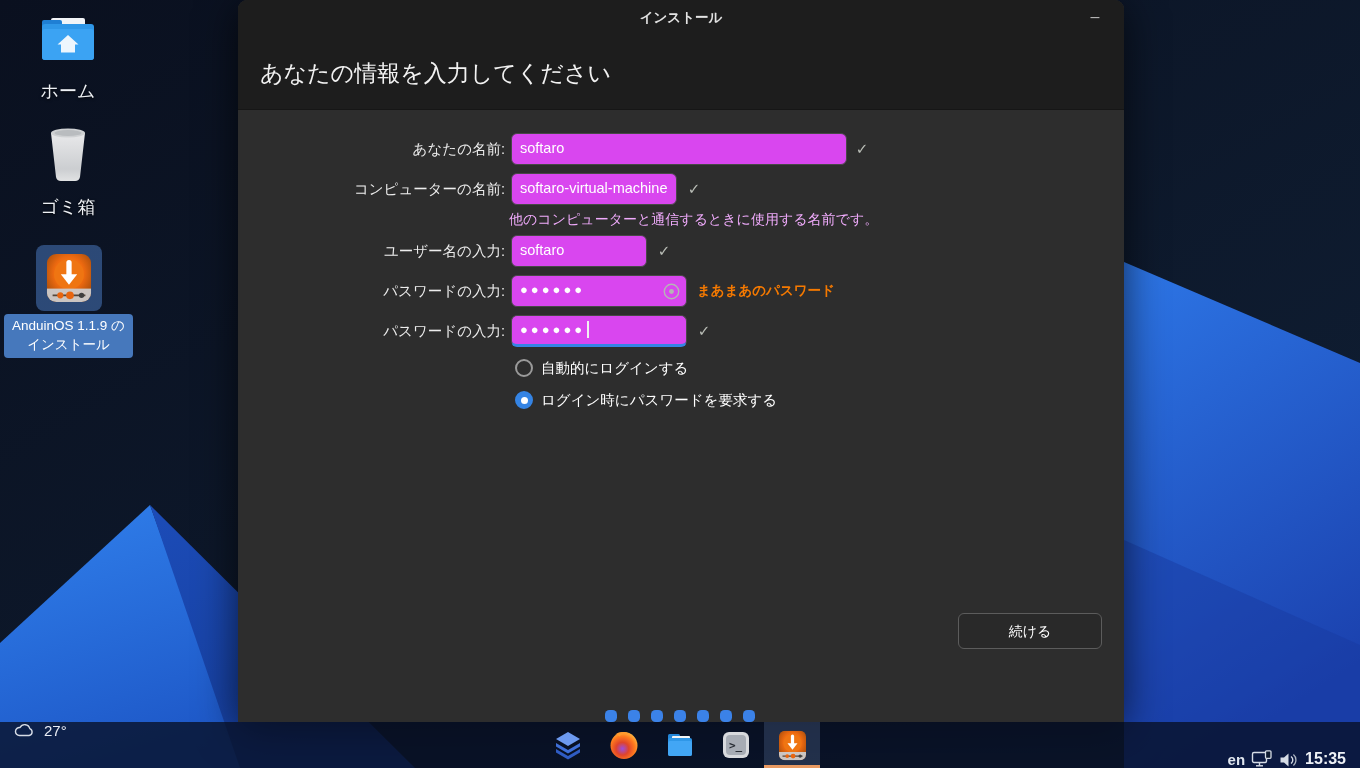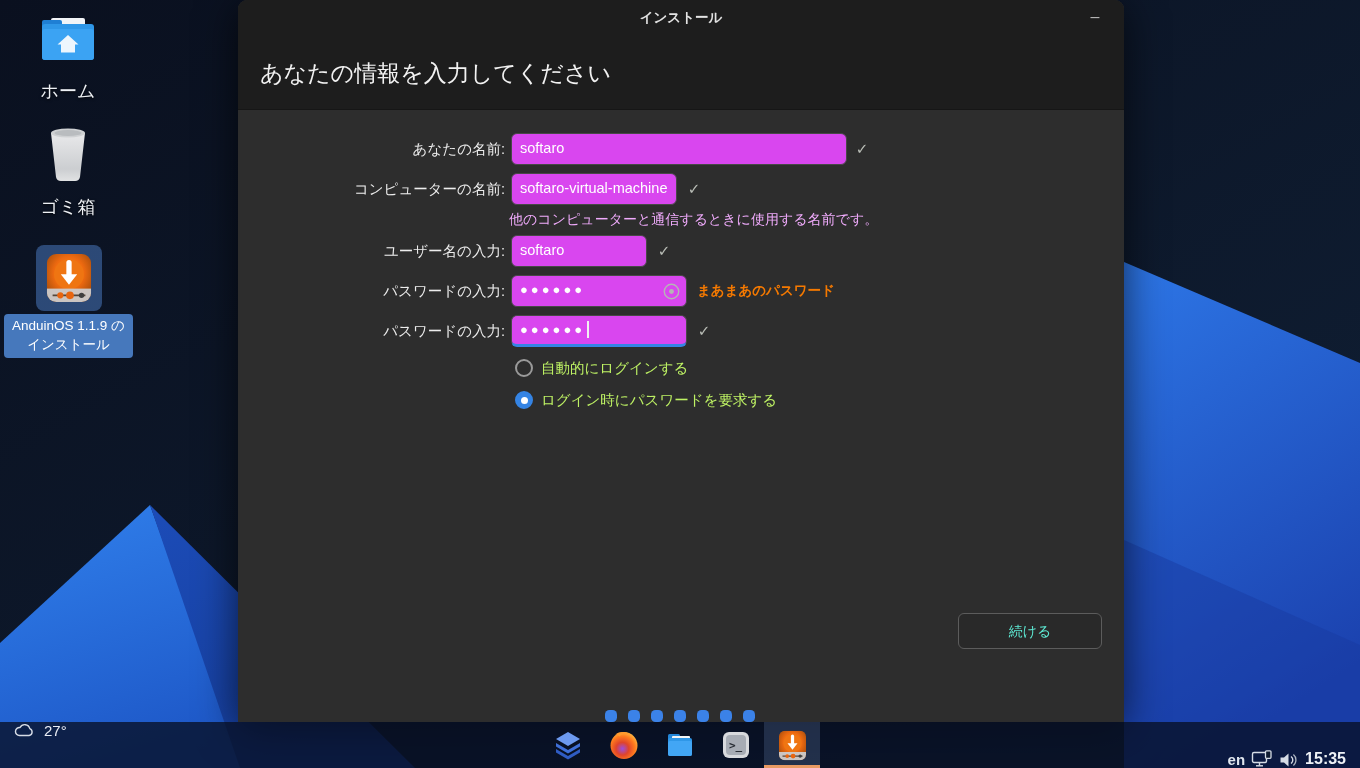--- a/index.html
+++ b/index.html
@@ -47,27 +47,27 @@
     color:#f57900;font-weight:bold;font-size:13.5px;}
   .help{position:absolute;left:271px;top:211px;color:#f0abfc;font-size:14px;text-align:center;}
 
   .radio-row{position:absolute;left:277px;height:20px;display:flex;align-items:center;
     gap:8px;cursor:pointer;}
   .radio{width:18px;height:18px;border-radius:50%;border:2px solid #9a9a9a;
     box-sizing:border-box;position:relative;background:transparent;flex:0 0 auto;}
   .radio.selected{background:#3584e4;border-color:#3584e4;}
   .radio.selected::after{content:'';position:absolute;left:50%;top:50%;width:7px;height:7px;
     margin:-3.5px 0 0 -3.5px;background:#fff;border-radius:50%;}
-  .radio-label{color:#bef264;font-size:14.5px;}
+  .radio-label{color:#ffffff;font-size:14.5px;}
 
   .btn{position:absolute;top:613px;width:144px;height:36px;border-radius:6px;
     background:#292929;text-align:center;line-height:34px;font-size:14px;
     box-sizing:border-box;cursor:pointer;}
   .btn.back{left:568px;border:1px solid #3a3a3a;color:#8d8d8d;}
-  .btn.cont{left:720px;border:1px solid #5c5c5c;color:#5eead4;}
+  .btn.cont{left:720px;border:1px solid #5c5c5c;color:#ffffff;}
 
   .progress{position:absolute;left:367px;top:710px;display:flex;gap:11px;}
   .pdot{width:12px;height:12px;border-radius:4.5px;}
 
   
   .taskbar{position:absolute;left:0;bottom:0;width:1360px;height:46px;
     background:rgba(8,16,36,.78);}
   .tb-left{position:absolute;left:14px;top:0;height:52px;display:flex;
     align-items:flex-start;gap:9px;color:#e8ecf4;font-size:15px;}
   .tb-center{position:absolute;left:50%;top:0;height:46px;transform:translateX(-50%);

